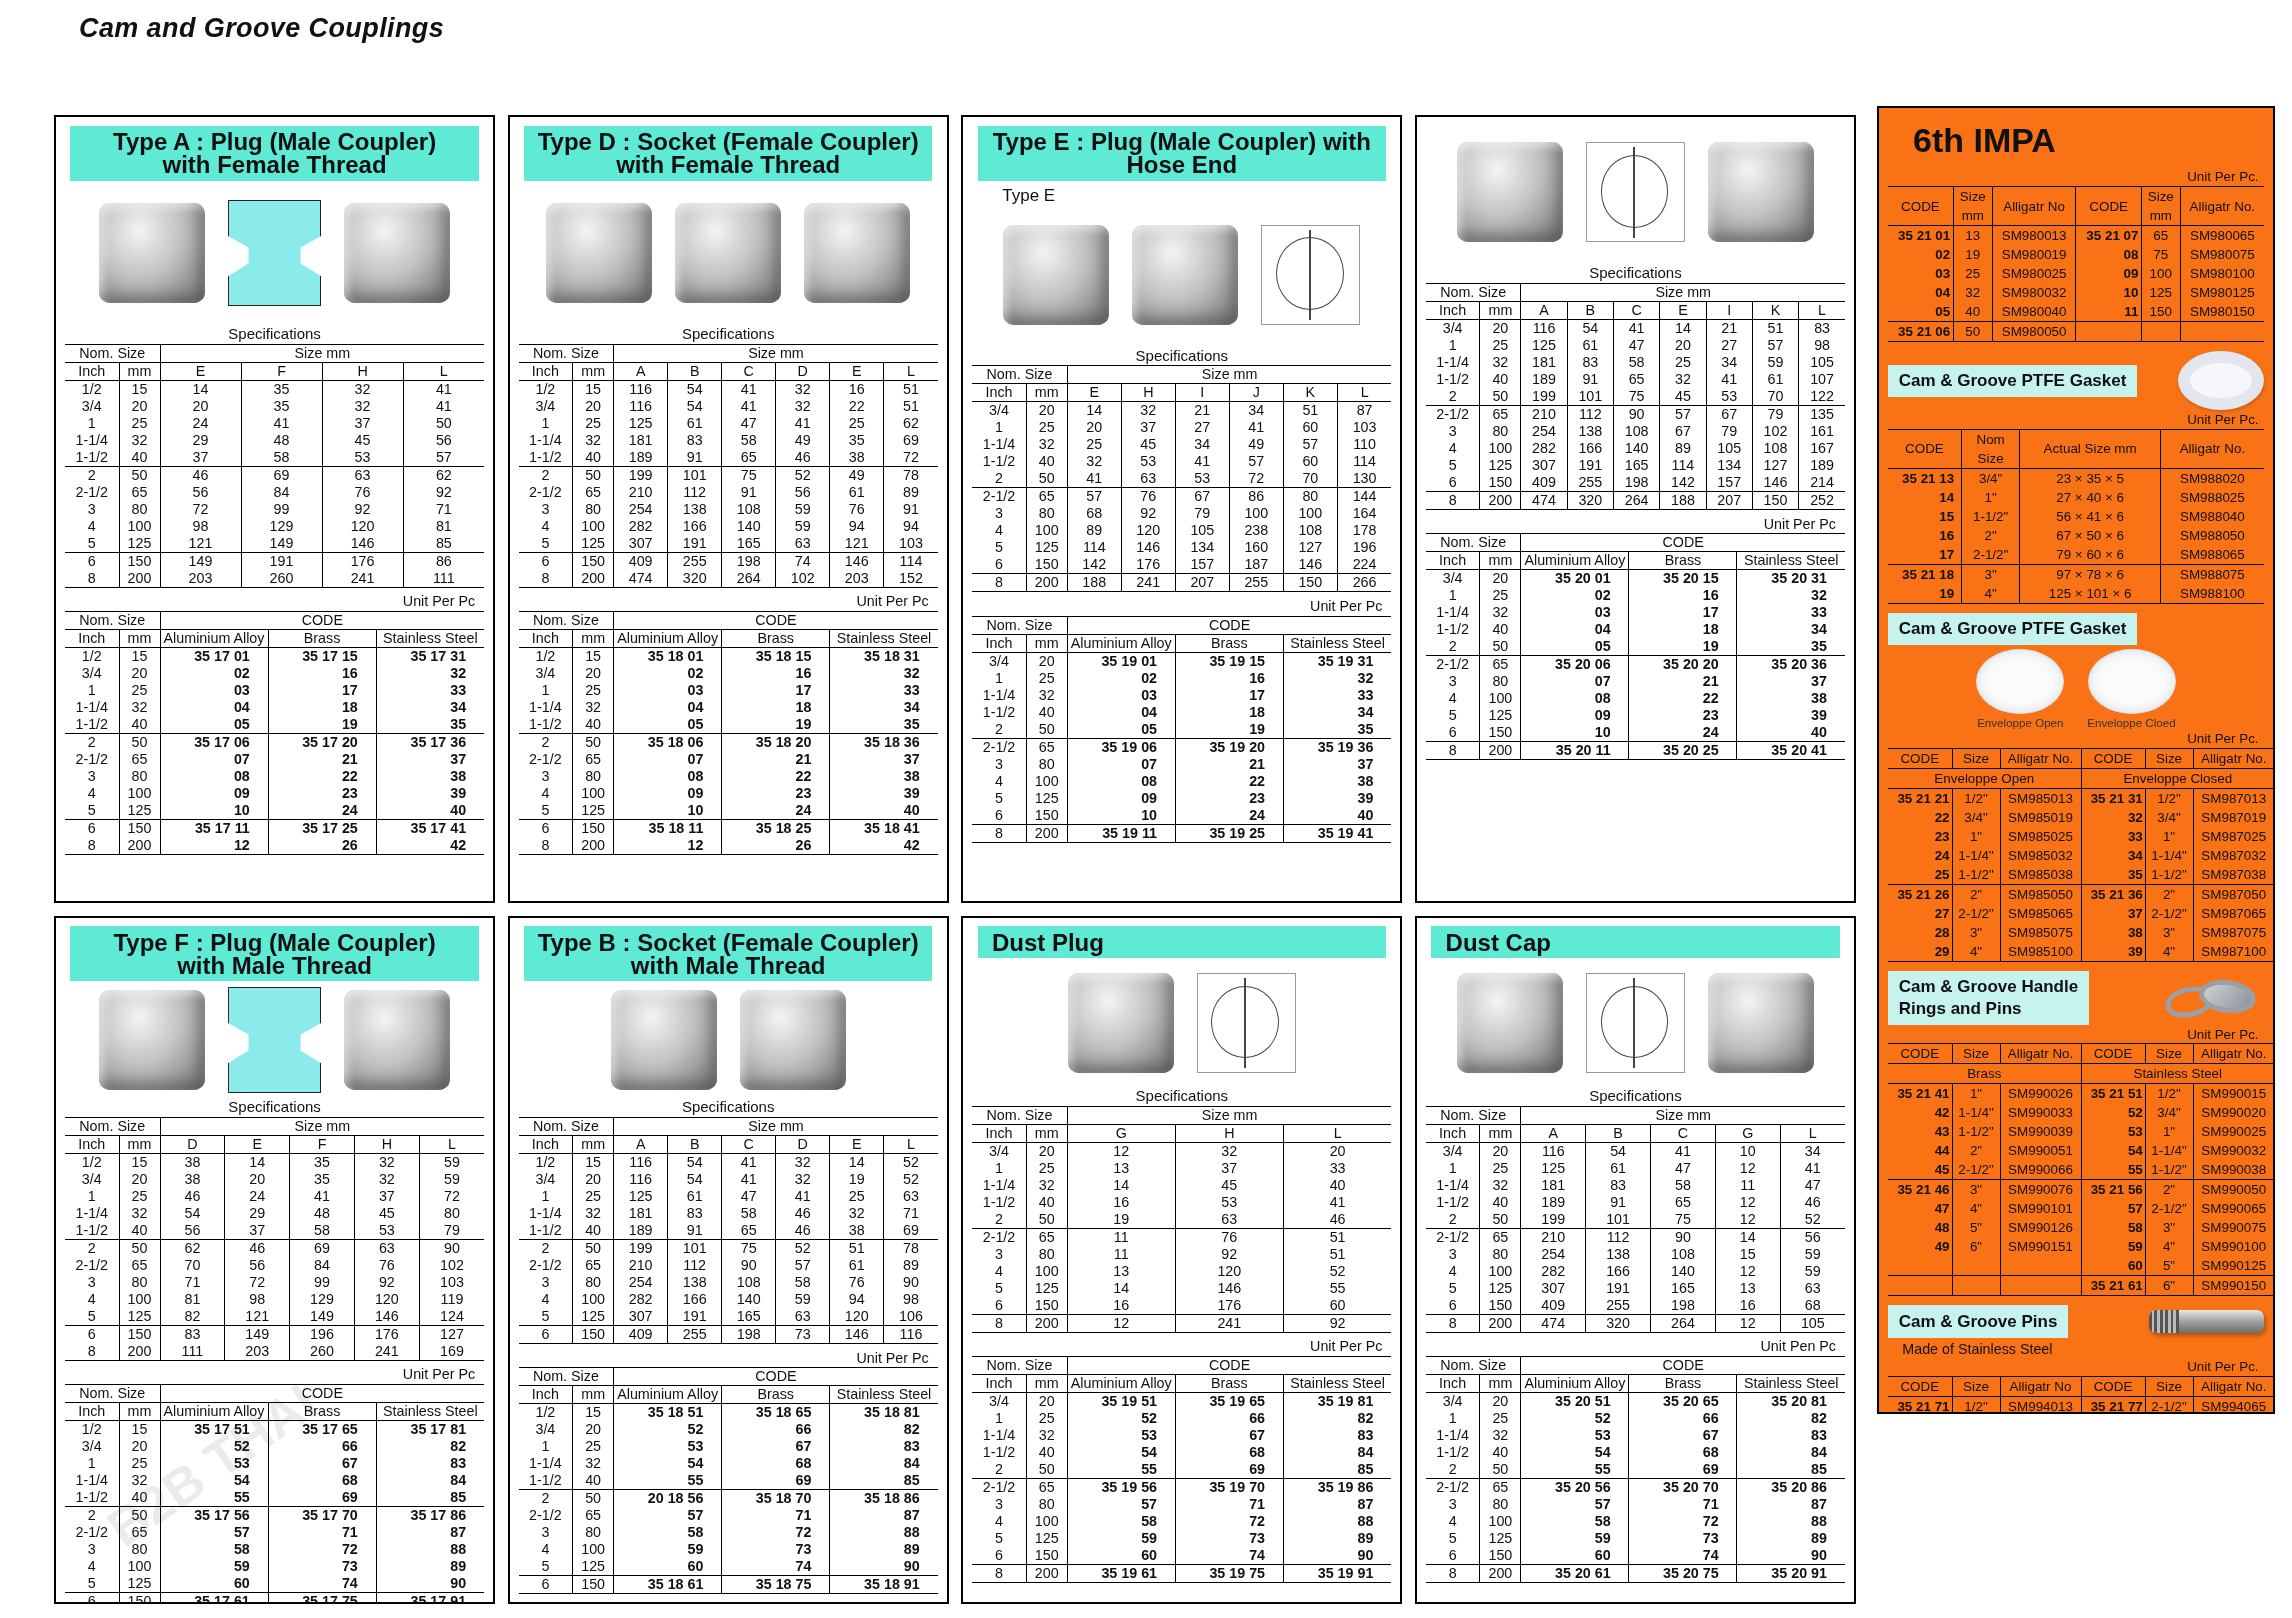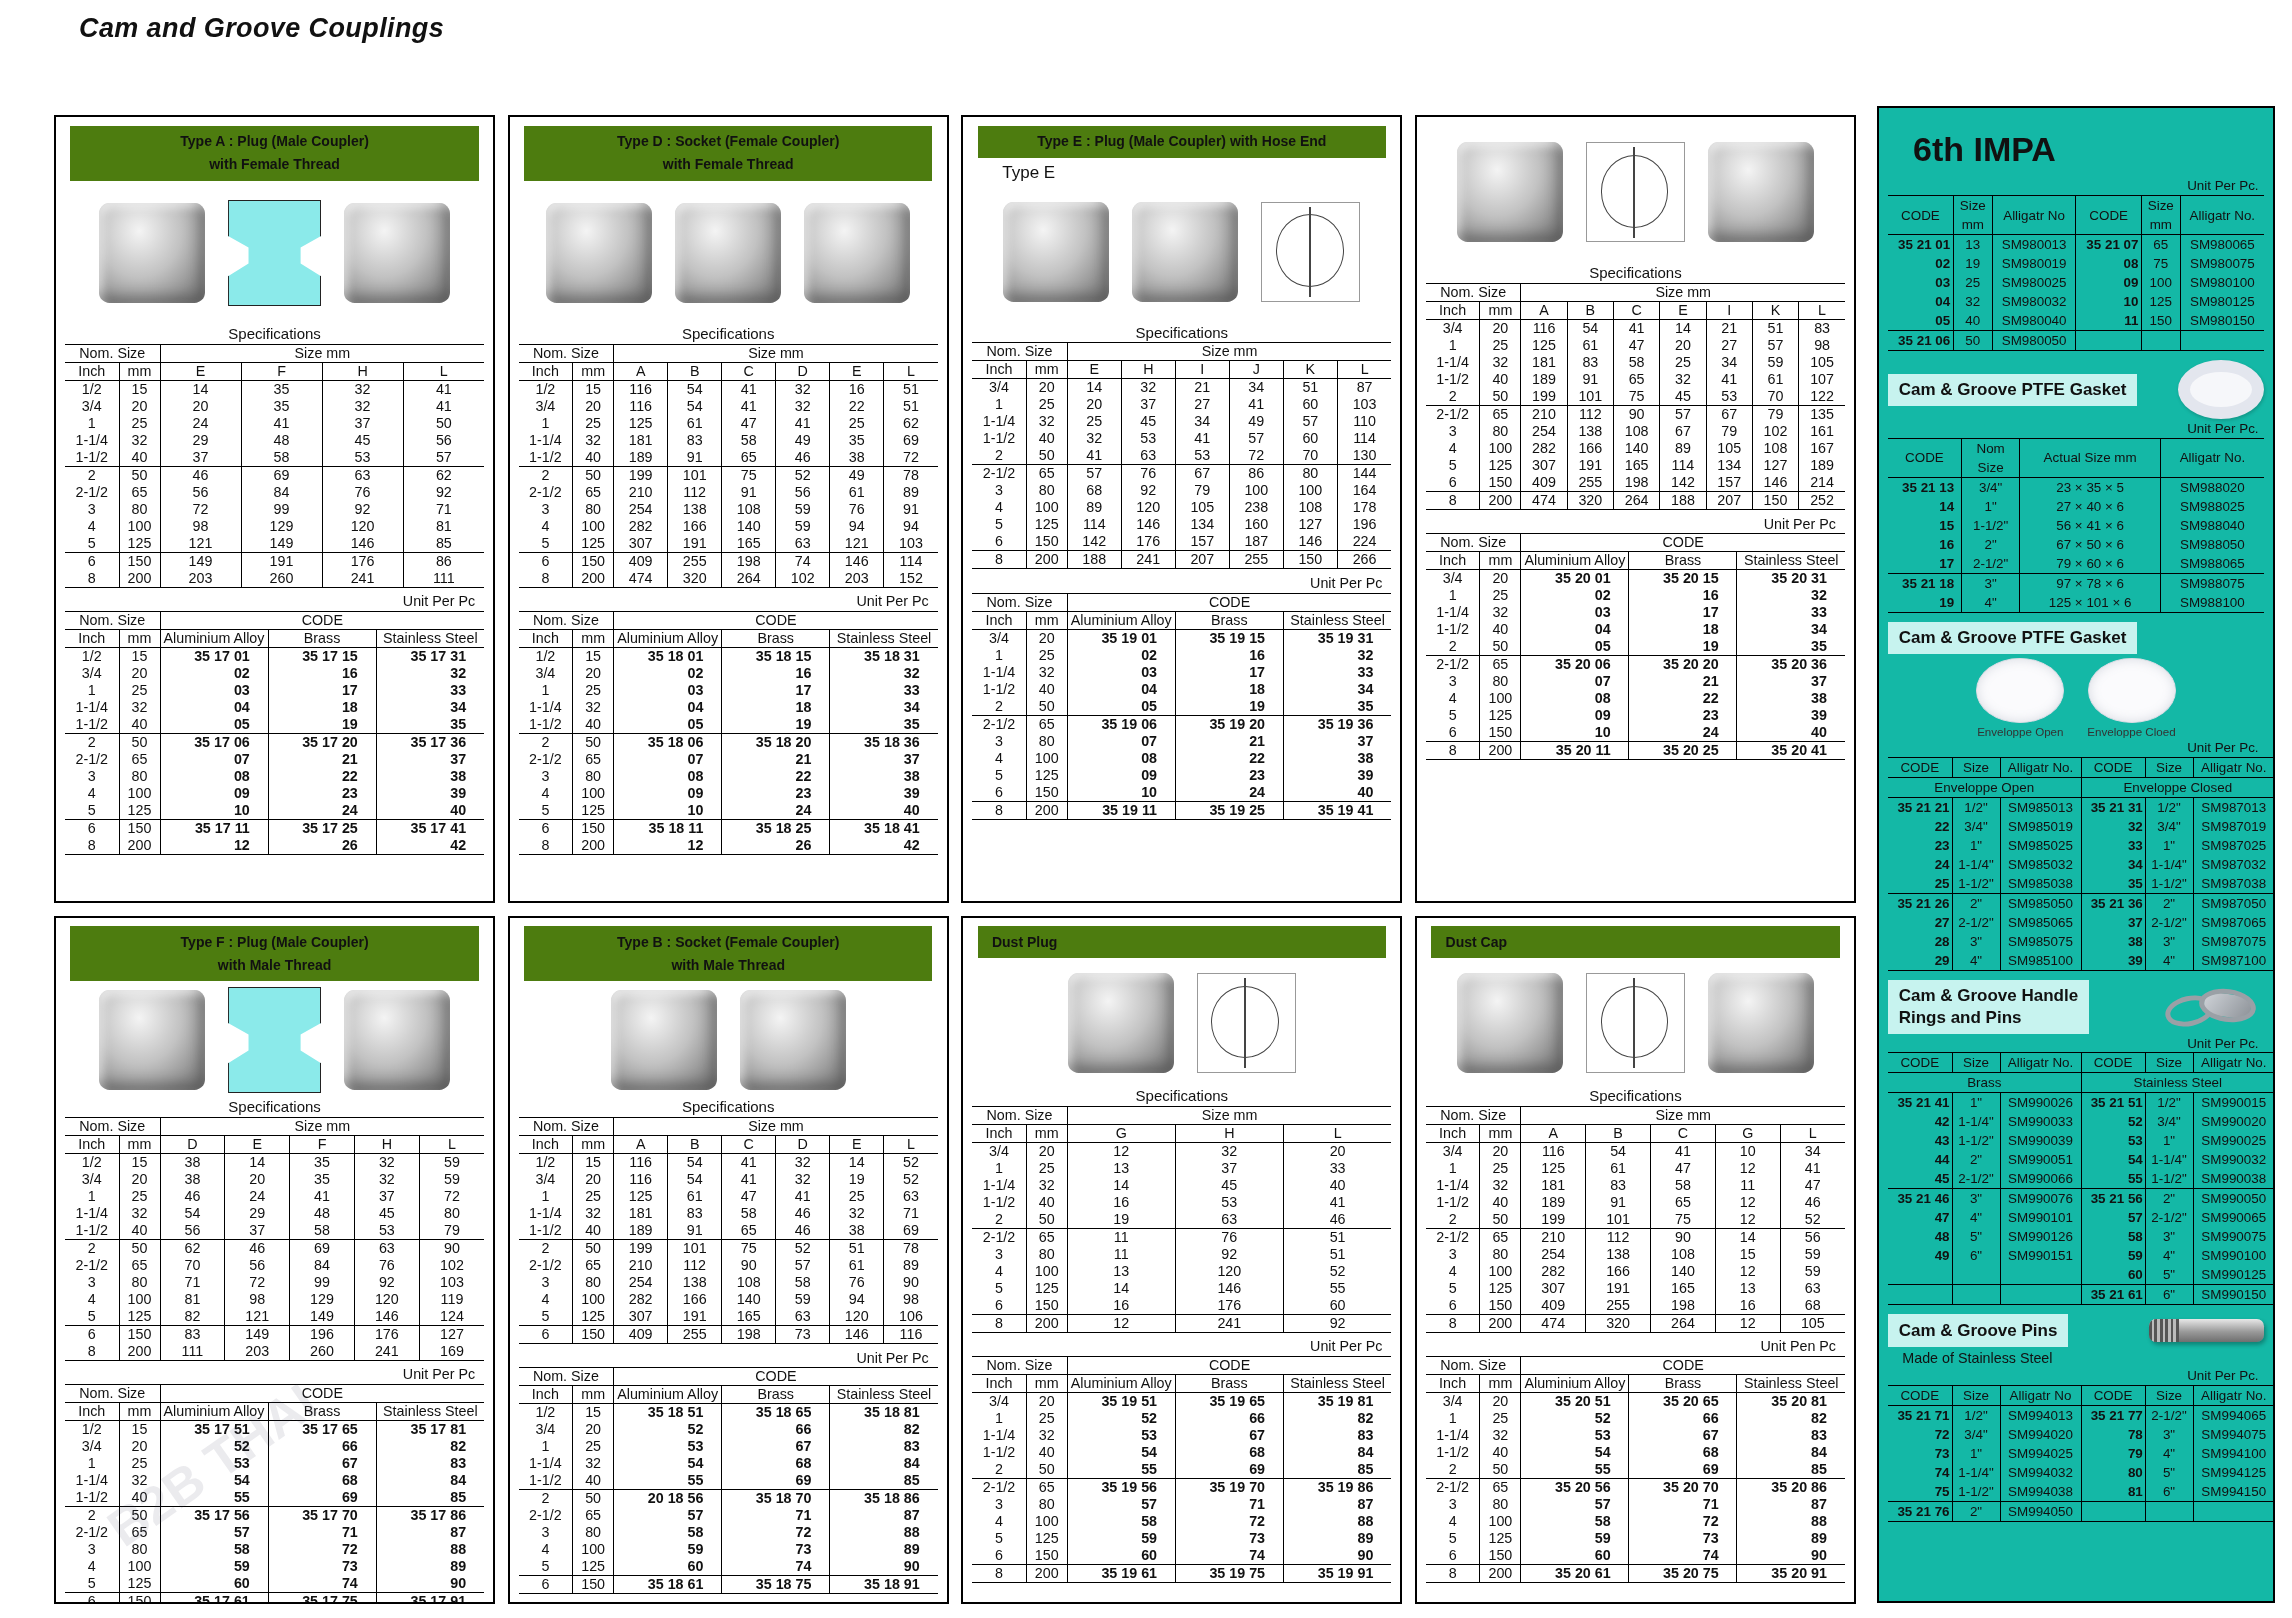--- a/index.html
+++ b/index.html
@@ -6,26 +6,26 @@
   .page{position:relative;width:2293px;height:1618px;background:#ffffff;overflow:hidden;
         font-family:"Liberation Sans",sans-serif;color:#111;}
   
   .hdr{position:absolute;top:12.5px;left:79px;display:flex;gap:99px;}
   .hdr-title{font-size:27px;font-weight:bold;font-style:italic;letter-spacing:0.4px;}
   .hdr-tr{font-size:15px;line-height:23px;}
   .hdr-tr .r2{display:flex;gap:107px;}
   
   .grid{position:absolute;left:54px;top:115px;width:1802px;display:grid;
         grid-template-columns:repeat(4,1fr);grid-template-rows:788px 688px;gap:12.5px;}
-  .impa{position:absolute;left:1877px;top:106px;width:398px;height:1497px;
-        border:2.7px solid #000;background:#14b8a6;padding:17px 9px;box-sizing:border-box;overflow:hidden;}
+  .impa{position:absolute;left:1877px;top:106px;width:398px;height:1308px;
+        border:2.7px solid #000;background:#f97316;padding:8px 9px;box-sizing:border-box;overflow:hidden;}
   
   .panel{border:2.7px solid #000;background:#fff;padding:7.2px 9px;box-sizing:border-box;
          display:flex;flex-direction:column;position:relative;overflow:hidden;}
-  .chip{background:#4d7c0f;font-weight:bold;font-size:14px;line-height:23px;text-align:center;
+  .chip{background:#5eead4;font-weight:bold;font-size:24px;line-height:23px;text-align:center;
         padding:4.5px 3.6px;margin:1.8px 5.4px 3.6px 5.4px;}
   .chip.left{text-align:left;padding-left:14.3px;}
   .pre-label{font-size:17px;margin:1.8px 0 0 30px;}
   .img-row{height:133px;display:flex;align-items:center;justify-content:center;gap:23px;margin:1.8px 0 3.6px 0;}
   .row2 .img-row{height:118px;}
   .img-photo{width:106px;height:100px;border-radius:10.7px;
      background:radial-gradient(ellipse at 38% 28%, #f4f4f4, #c2c2c2 45%, #8d8d8d 78%, #747474);
      box-shadow:inset -5.4px -7.2px 12.5px rgba(0,0,0,.25), inset 3.6px 4.5px 9px rgba(255,255,255,.7);}
   .img-diagram-cyan{width:93px;height:106px;background:#8beaea;
      clip-path:polygon(0 0,100% 0,100% 34%,78% 45%,78% 60%,100% 72%,100% 100%,0 100%,0 72%,22% 60%,22% 45%,0 34%);

